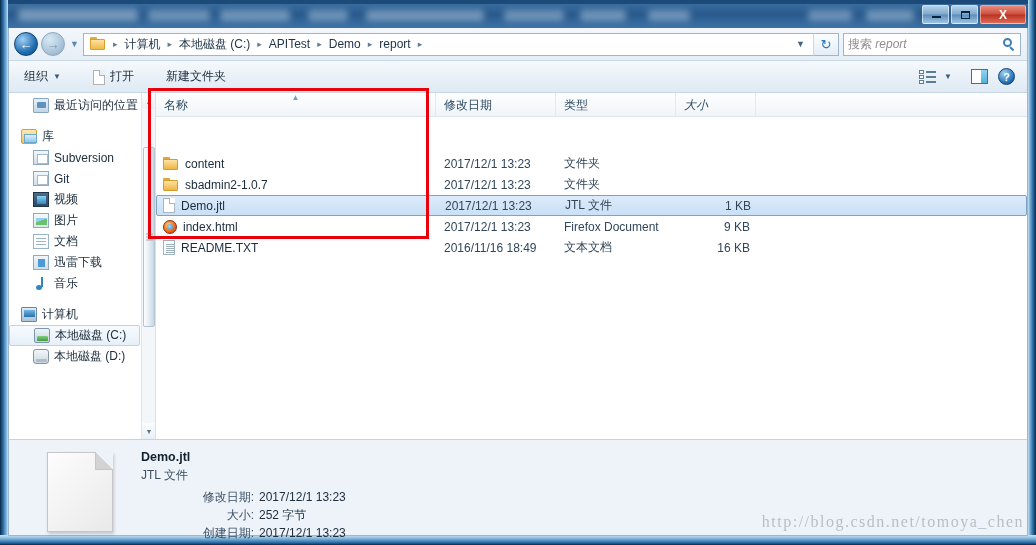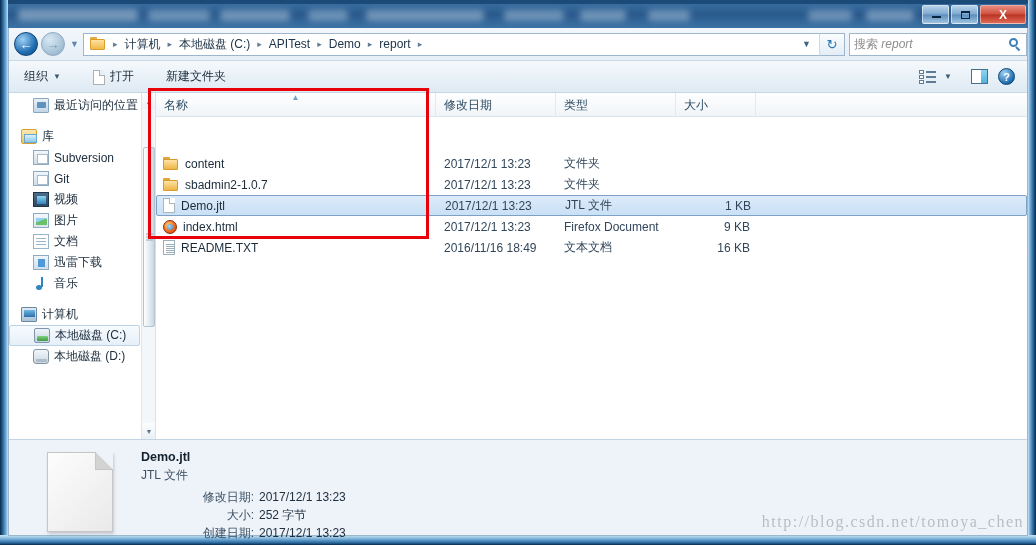--- a/index.html
+++ b/index.html
@@ -95,21 +95,21 @@
   .crumb-caret { margin-left: auto; font-size:9px; color:#41647f; padding-right:4px; flex:0 0 auto; }
 
   #refreshbtn {
     width: 26px; height: 23px; flex: 0 0 auto;
     background: linear-gradient(180deg,#fbfdfe,#e4edf5);
     border: 1px solid #9cb6cd; border-left: 1px solid #cdd9e4;
     display:flex; align-items:center; justify-content:center;
     color:#2f77b5; font-size:13px;
   }
   #searchbox {
-    width: 178px; height: 23px; flex: 0 0 auto; margin-left: 4px;
+    width: 178px; height: 23px; flex: 0 0 auto; margin-right: 6px; margin-left: 4px;
     background: #fff; border: 1px solid #9cb6cd;
     display: flex; align-items: center; padding: 0 4px; position: relative;
   }
   #searchbox .ph { font-size: 12px; color: #8e8e8e; font-style: italic; }
   #searchbox .ph .cn { font-style: normal; }
   .mag { margin-left:auto; width:13px; height:13px; position:relative; }
   .mag .ring { position:absolute; left:0; top:0; width:9px; height:9px;
     border:2px solid #3f7fb8; border-radius:50%; }
   .mag .hand { position:absolute; left:7px; top:8px; width:5px; height:2px;
     background:#3f7fb8; transform: rotate(45deg); transform-origin: left center; }
@@ -210,21 +210,21 @@
   #filelist { flex: 1 1 auto; position: relative; background: #fff; }
   #colhead { display:flex; height: 24px; background: linear-gradient(180deg,#fdfefe,#f1f5f9);
     border-bottom: 1px solid #dbe5ee; }
   .col { position: relative; font-size: 12px; color: #2b4a63; padding: 4px 0 0 8px;
     border-right: 1px solid #e2e9f0; height:24px; white-space:nowrap; }
   .col .sortarrow { position:absolute; left:50%; top:0px; transform:translateX(-50%);
     font-size:8px; color:#6f9fc7; }
   .c-name { width: 280px; flex: 0 0 280px; }
   .c-date { width: 120px; flex: 0 0 120px; }
   .c-type { width: 120px; flex: 0 0 120px; }
-  .c-size { width: 80px; flex: 0 0 80px; }
+  .c-size { width: 80px; flex: 0 0 80px; font-style: italic; }
   .c-rest { flex: 1 1 auto; border-right:none; }
 
   .frow { display:flex; height: 21px; align-items:center; font-size: 12px; color:#1b2b3a; }
   .frow.selected { background: linear-gradient(180deg,#dcebfa,#c9e0f6);
     border:1px solid #7da2c4; border-radius:2px; height:21px; }
   .fc { padding-left: 8px; white-space: nowrap; overflow:hidden; }
   .fc.name { width: 280px; flex:0 0 280px; display:flex; align-items:center; gap:6px; padding-left:7px; }
   .fc.date { width: 120px; flex:0 0 120px; color:#31465a; }
   .fc.type { width: 120px; flex:0 0 120px; color:#31465a; }
   .fc.size { width: 80px; flex:0 0 80px; text-align:right; padding-right:6px; padding-left:0; color:#31465a; }

